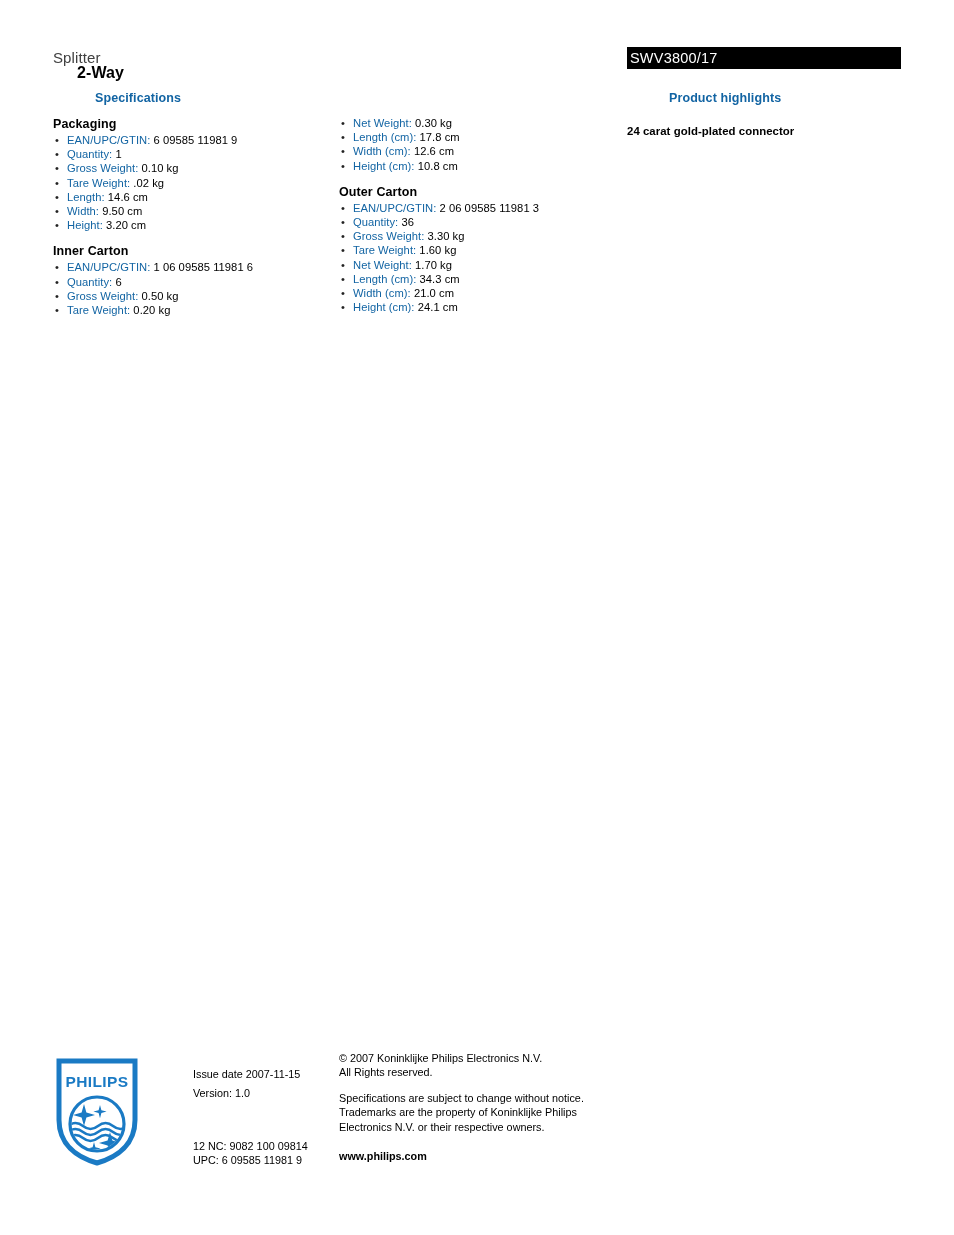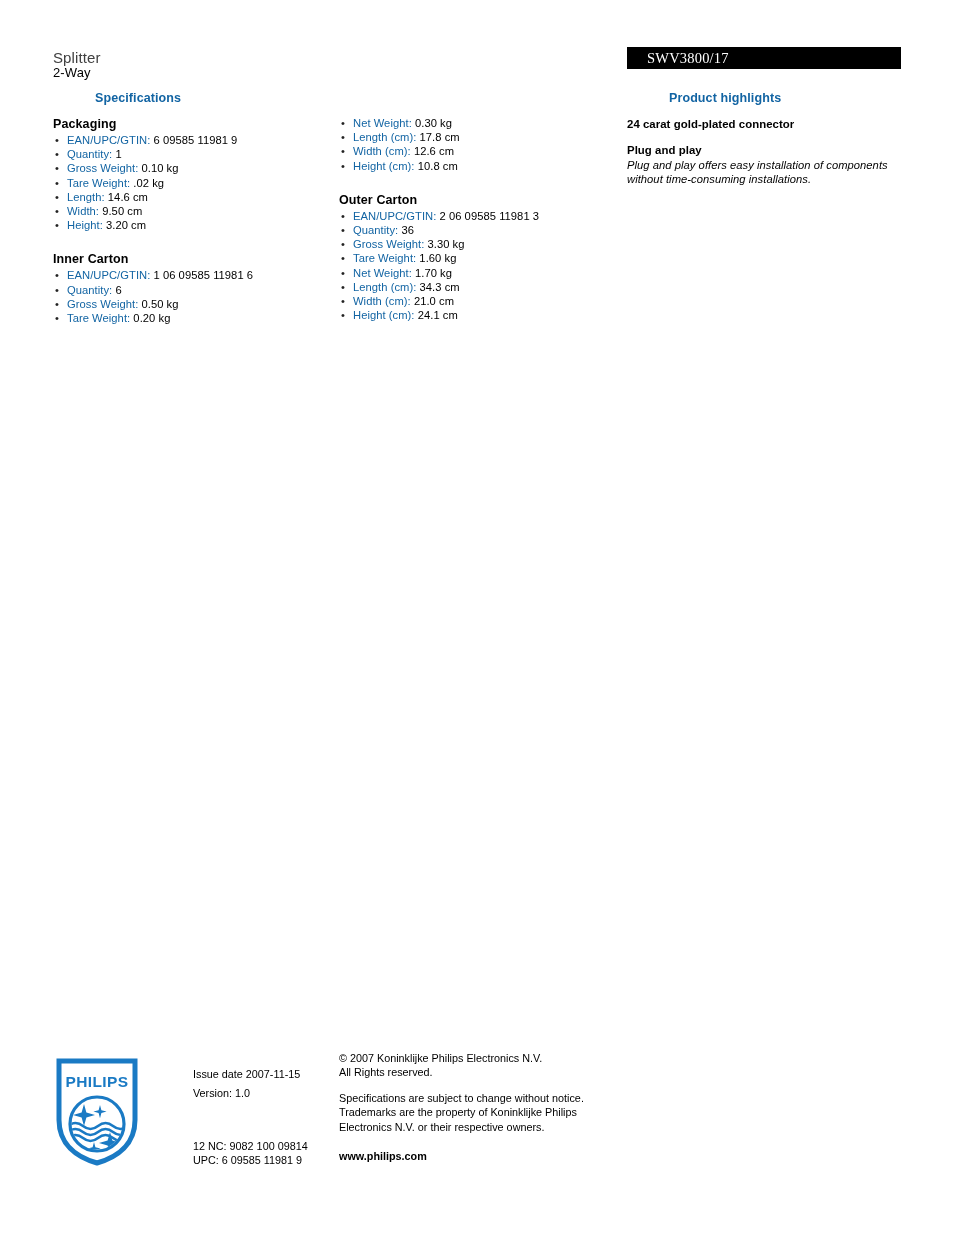--- a/index.html
+++ b/index.html
@@ -24,42 +24,42 @@
     top: 49px;
   }
   .product-name {
     font-size: 15px;
     font-weight: 400;
     line-height: 17px;
     color: #404040;
     letter-spacing: 0.1px;
   }
   .product-subname {
-    font-size: 13px;
-    font-weight: 400;
+    font-size: 16px;
+    font-weight: 700;
     line-height: 14px;
     color: #000;
     letter-spacing: 0.1px;
+    margin-left: 24px;
   }
 
   
   .code-bar {
     position: absolute;
     left: 627px;
     top: 47px;
     width: 274px;
     height: 22px;
     background: #000000;
     color: #ffffff;
     font-size: 14.5px;
     font-weight: 400;
     line-height: 22px;
-    padding-left: 20px;
+    padding-left: 3px;
     letter-spacing: 0.2px;
-    font-family: Liberation Serif, serif;
   }
 
   
   .blue-heading {
     color: #1264a3;
     font-size: 12.5px;
     font-weight: bold;
     letter-spacing: 0.1px;
     margin-left: 42px;
   }
@@ -72,21 +72,21 @@
     position: absolute;
     left: 627px;
     top: 91px;
   }
 
   
   .spec-col { position: absolute; }
   #spec-col-left  { left: 53px;  top: 116px; width: 280px; }
   #spec-col-mid   { left: 339px; top: 116px; width: 280px; }
 
-  .group { margin-bottom: 19px; }
+  .group { margin-bottom: 11px; }
   .group:last-child { margin-bottom: 0; }
 
   .group-title {
     font-size: 12.5px;
     font-weight: bold;
     color: #000;
     line-height: 16px;
     margin-bottom: 1px;
     letter-spacing: 0.1px;
   }
@@ -114,21 +114,21 @@
   
   .group.no-title { margin-top: 0; }
 
   
   #highlights-col {
     position: absolute;
     left: 627px;
     top: 117px;
     width: 278px;
   }
-  .hl-block { margin-bottom: 11px; }
+  .hl-block { margin-bottom: 11px; margin-top: 7px; }
   .hl-title {
     font-size: 11.4px;
     font-weight: bold;
     color: #000;
     line-height: 15px;
     letter-spacing: 0.05px;
   }
   .hl-desc {
     font-size: 11.2px;
     font-style: italic;
@@ -226,24 +226,20 @@
       <div class="spec-item"><span class="bullet">•</span><span class="k">Length (cm):</span><span class="v"> 34.3 cm</span></div>
       <div class="spec-item"><span class="bullet">•</span><span class="k">Width (cm):</span><span class="v"> 21.0 cm</span></div>
       <div class="spec-item"><span class="bullet">•</span><span class="k">Height (cm):</span><span class="v"> 24.1 cm</span></div>
     </div>
   </div>
 
 <div id="highlights-col">
     <div class="hl-block">
       <div class="hl-title">24 carat gold-plated connector</div>
     </div>
-    <div class="hl-block">
-      <div class="hl-title">Plug and play</div>
-      <div class="hl-desc">Plug and play offers easy installation of components without time-consuming installations.</div>
-    </div>
   </div>
 
 <div class="footer">
 
   <svg id="philips-logo" viewBox="0 0 82 108" xmlns="http://www.w3.org/2000/svg">
 
     <path d="M3 3 H79 V62 C79 86 62 99 41 105 C20 99 3 86 3 62 Z" fill="none" stroke="#1a7ac4" stroke-width="5"></path>
 
     <text x="41" y="29" text-anchor="middle" font-family="'Liberation Sans', sans-serif" font-size="15.5" font-weight="bold" fill="#1a7ac4" letter-spacing="0.4">PHILIPS</text>
 

